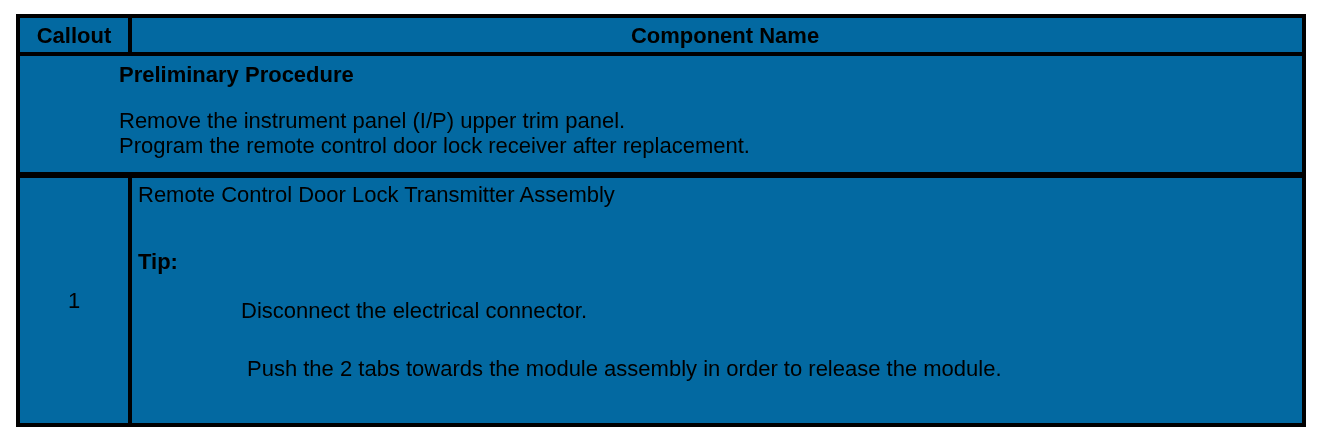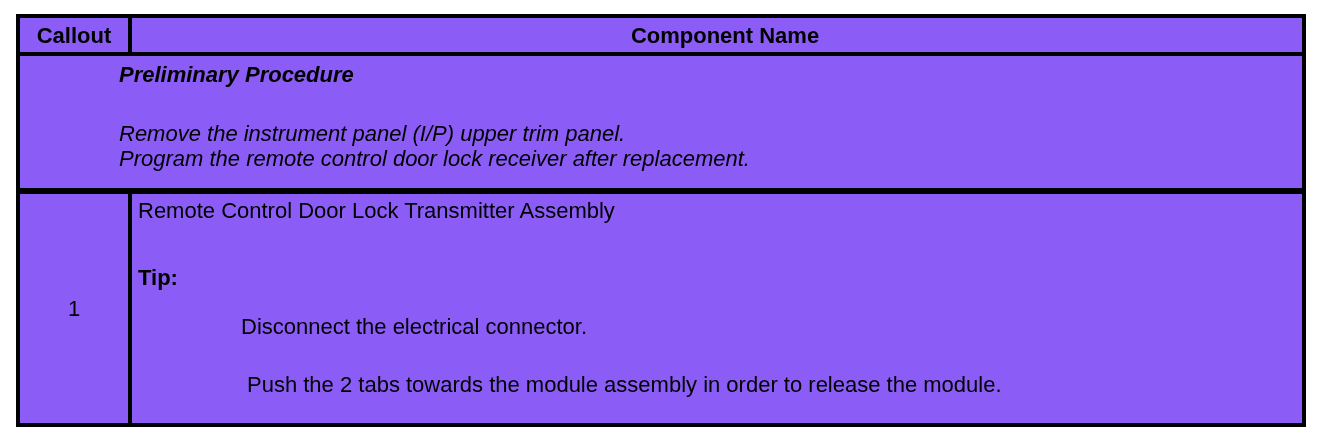--- a/index.html
+++ b/index.html
@@ -10,21 +10,21 @@
     font-family: "Liberation Sans", sans-serif;
     color: #000000;
   }
   .doc-table {
     position: absolute;
     left: 16px;
     top: 14px;
     width: 1290px;
     height: 413px;
     border: 4px solid #000000;
-    background: #8b5cf6;
+    background: #0369a1;
     display: flex;
     flex-direction: column;
     font-size: 22px;
     line-height: 25px;
   }
   
   .header-row {
     display: flex;
     height: 38px;
     border-bottom: 4px solid #000000;
@@ -41,28 +41,27 @@
   }
   .component-hcell {
     flex: 1;
     display: flex;
     align-items: center;
     justify-content: center;
     margin-left: 16px;
   }
   
   .prelim-row {
-    height: 138px;
+    height: 122px;
     flex: none;
     border-bottom: 6px solid #000000;
     padding: 6px 10px 12px 99px;
-    font-style: italic;
   }
   .prelim-title { font-weight: bold; }
-  .prelim-steps { margin-top: 34px; }
+  .prelim-steps { margin-top: 21px; }
   
   .body-row {
     flex: 1;
     display: flex;
     min-height: 0;
   }
   .callout-cell {
     width: 112px;
     flex: none;
     border-right: 4px solid #000000;

